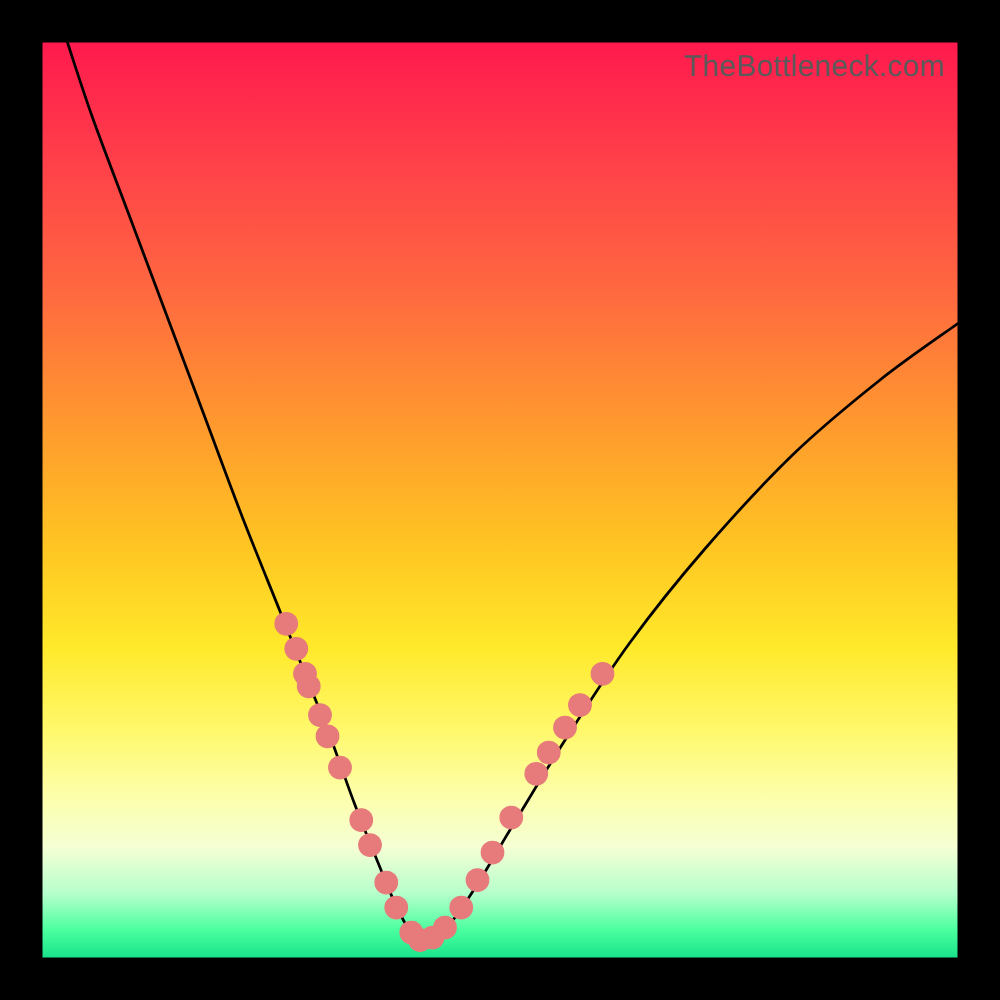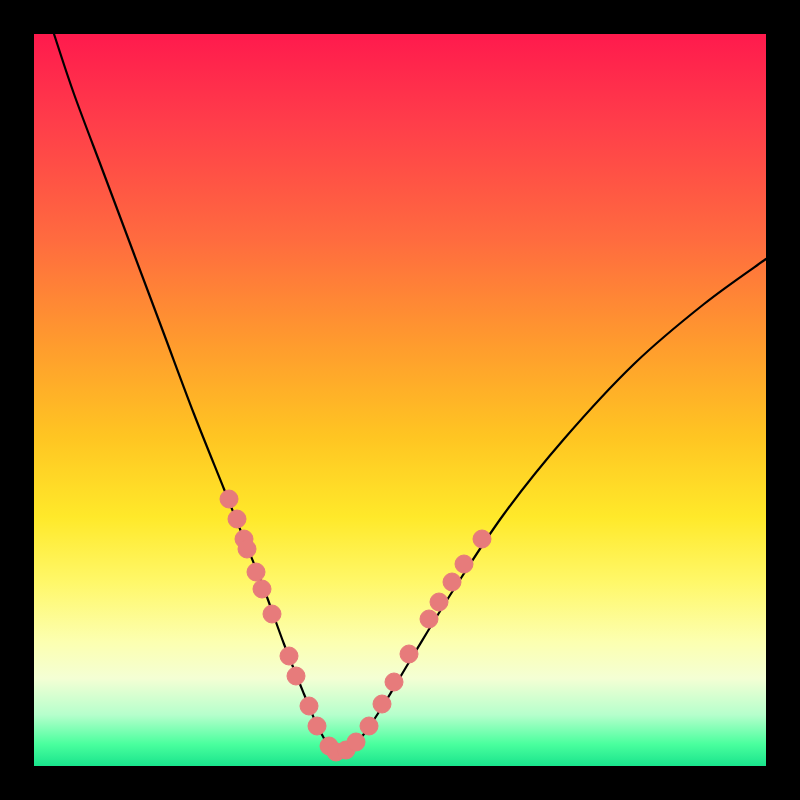--- a/index.html
+++ b/index.html
@@ -70,20 +70,21 @@
     fill: #e77b7b;
     stroke: #e77b7b;
   }
 </style>
 </head>
 <body>
 
 <div class="frame">
   <div class="plot">
 
+    <div class="watermark">TheBottleneck.com</div>
 
     <svg class="curve" viewBox="0 0 732 732">
       <path id="curve-path" d="M 20 0 C 23.3 10.0, 31.7 36.7, 40 60 C 48.3 83.3, 60.0 113.3, 70 140 C 80.0 166.7, 90.0 193.3, 100 220 C 110.0 246.7, 120.0 273.3, 130 300 C 140.0 326.7, 150.0 354.2, 160 380 C 170.0 405.8, 181.7 434.2, 190 455 C 198.3 475.8, 203.3 488.3, 210 505 C 216.7 521.7, 223.3 537.5, 230 555 C 236.7 572.5, 243.3 592.5, 250 610 C 256.7 627.5, 264.2 645.8, 270 660 C 275.8 674.2, 280.0 685.3, 285 695 C 290.0 704.7, 295.0 714.7, 300 718 C 305.0 721.3, 310.0 718.0, 315 715 C 320.0 712.0, 324.2 707.5, 330 700 C 335.8 692.5, 341.7 683.3, 350 670 C 358.3 656.7, 368.3 639.2, 380 620 C 391.7 600.8, 405.0 578.3, 420 555 C 435.0 531.7, 451.7 505.0, 470 480 C 488.3 455.0, 508.3 430.0, 530 405 C 551.7 380.0, 576.7 352.5, 600 330 C 623.3 307.5, 648.0 287.5, 670 270 C 692.0 252.5, 721.7 232.5, 732 225" stroke="#000000"></path>
       <g id="dots-group">
           <circle cx="195" cy="465" r="9" class="dot" fill="#e77b7b"></circle>
           <circle cx="203" cy="485" r="9" class="dot" fill="#e77b7b"></circle>
           <circle cx="210" cy="505" r="9" class="dot" fill="#e77b7b"></circle>
           <circle cx="213" cy="515" r="9" class="dot" fill="#e77b7b"></circle>
           <circle cx="222" cy="538" r="9" class="dot" fill="#e77b7b"></circle>
           <circle cx="228" cy="555" r="9" class="dot" fill="#e77b7b"></circle>

